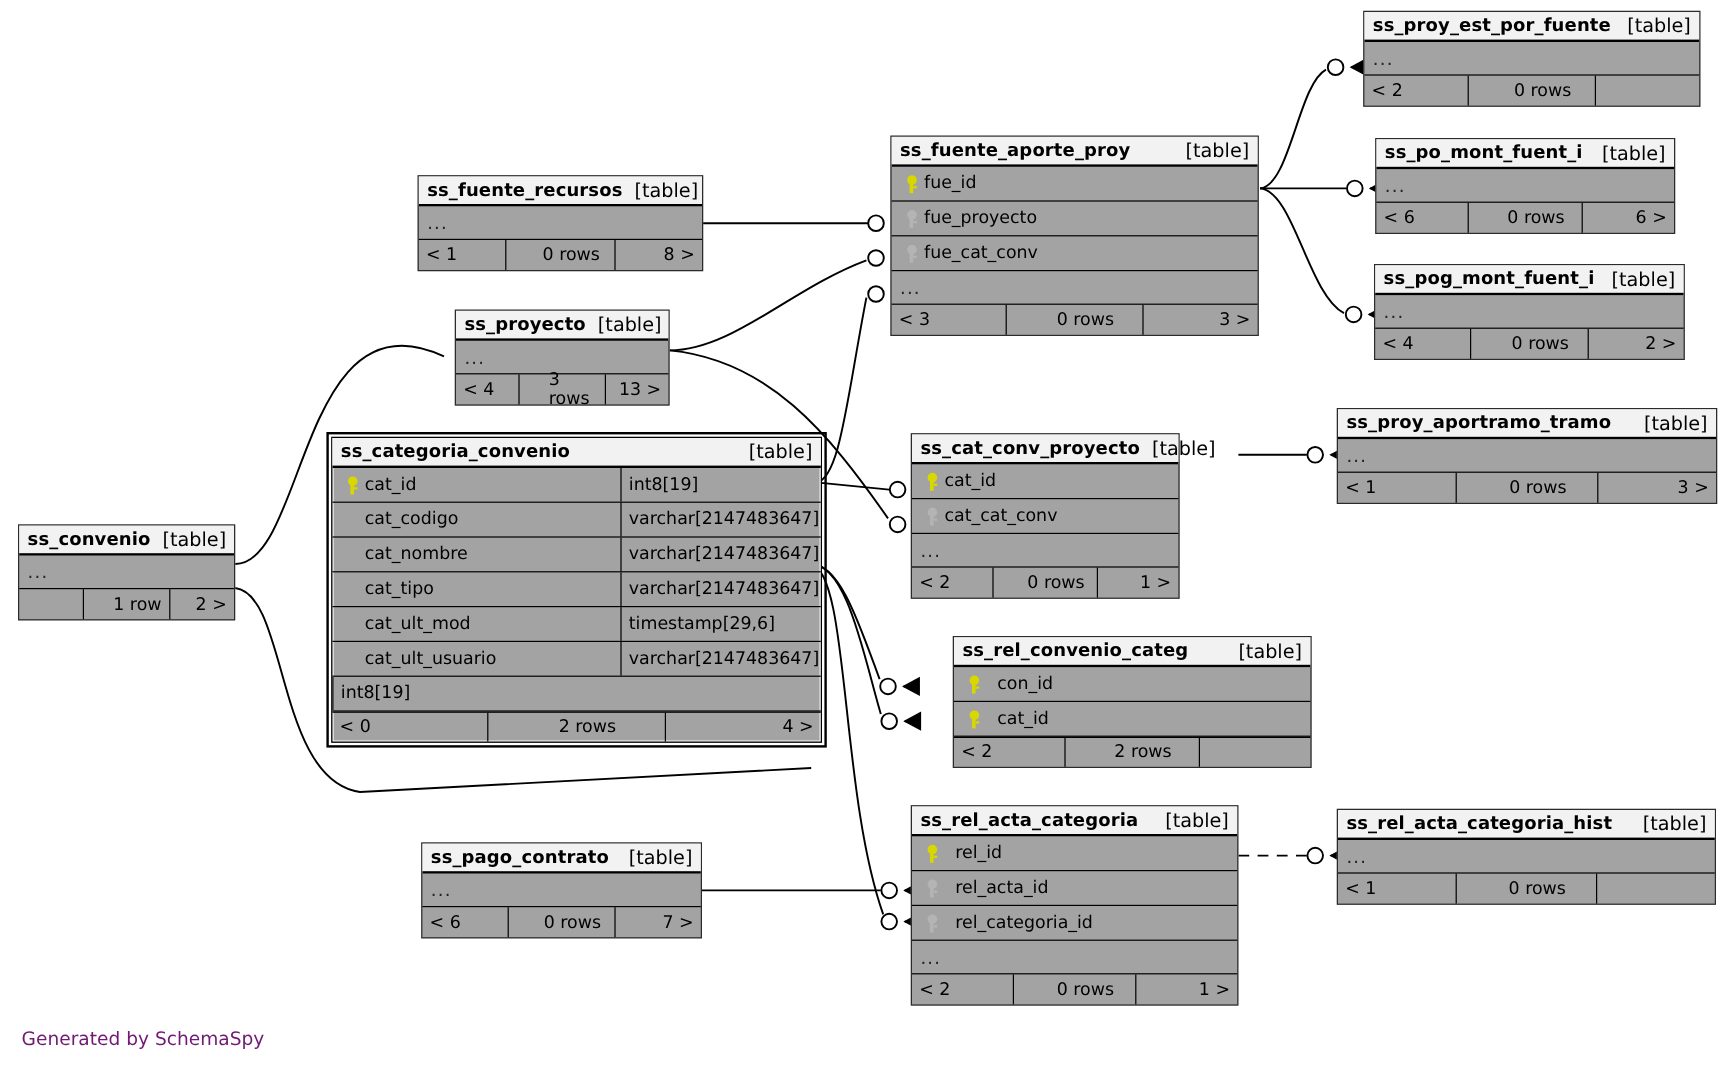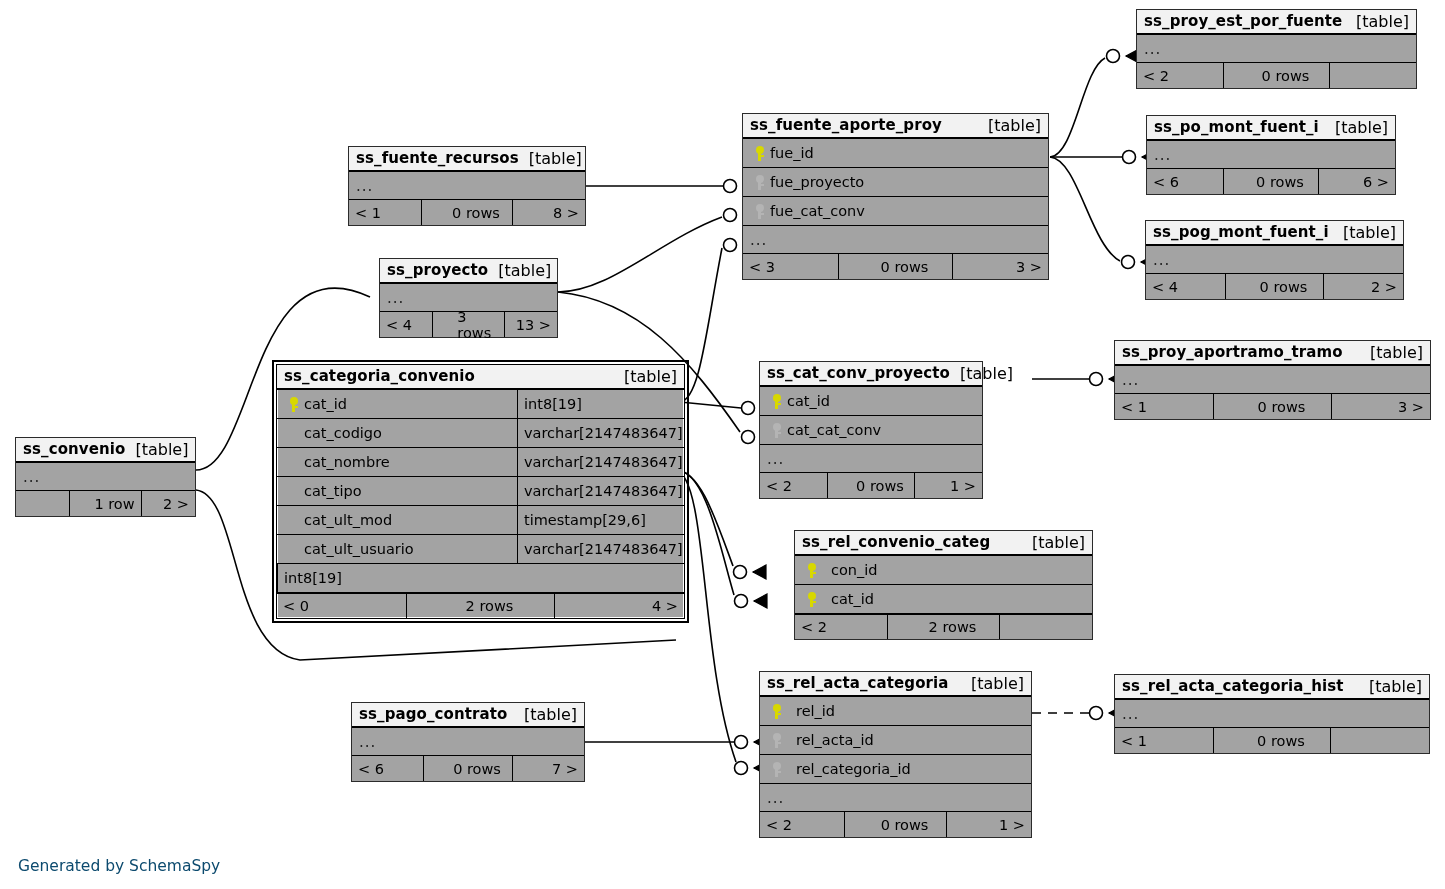--- a/index.html
+++ b/index.html
@@ -87,21 +87,21 @@
   }
   .keyicon b{
     position:absolute;left:0;top:0;width:8px;height:8px;border-radius:50%;display:block;
   }
   .keyicon.pk i{background:#d8d800;} .keyicon.pk b{background:#d8d800;}
   .keyicon.fk i{background:#b4b4b4;} .keyicon.fk b{background:#b4b4b4;}
   .keyicon em{position:absolute;left:5.3px;top:9.5px;width:3.3px;height:2px;display:block;}
   .keyicon.pk em{background:#d8d800;} .keyicon.fk em{background:#b4b4b4;}
 
   .caption{
-    position:absolute;left:18px;top:857px;font-size:15.5px;color:#0c4a6e;
+    position:absolute;left:18px;top:857px;font-size:15.5px;color:#701a75;
   }
 </style>
 </head>
 <body>
 
 <div id="canvas">
 
   <svg class="edges" viewBox="0 0 1445 889">
 
     <path class="ln" d="M585,186 L724,186"></path>

